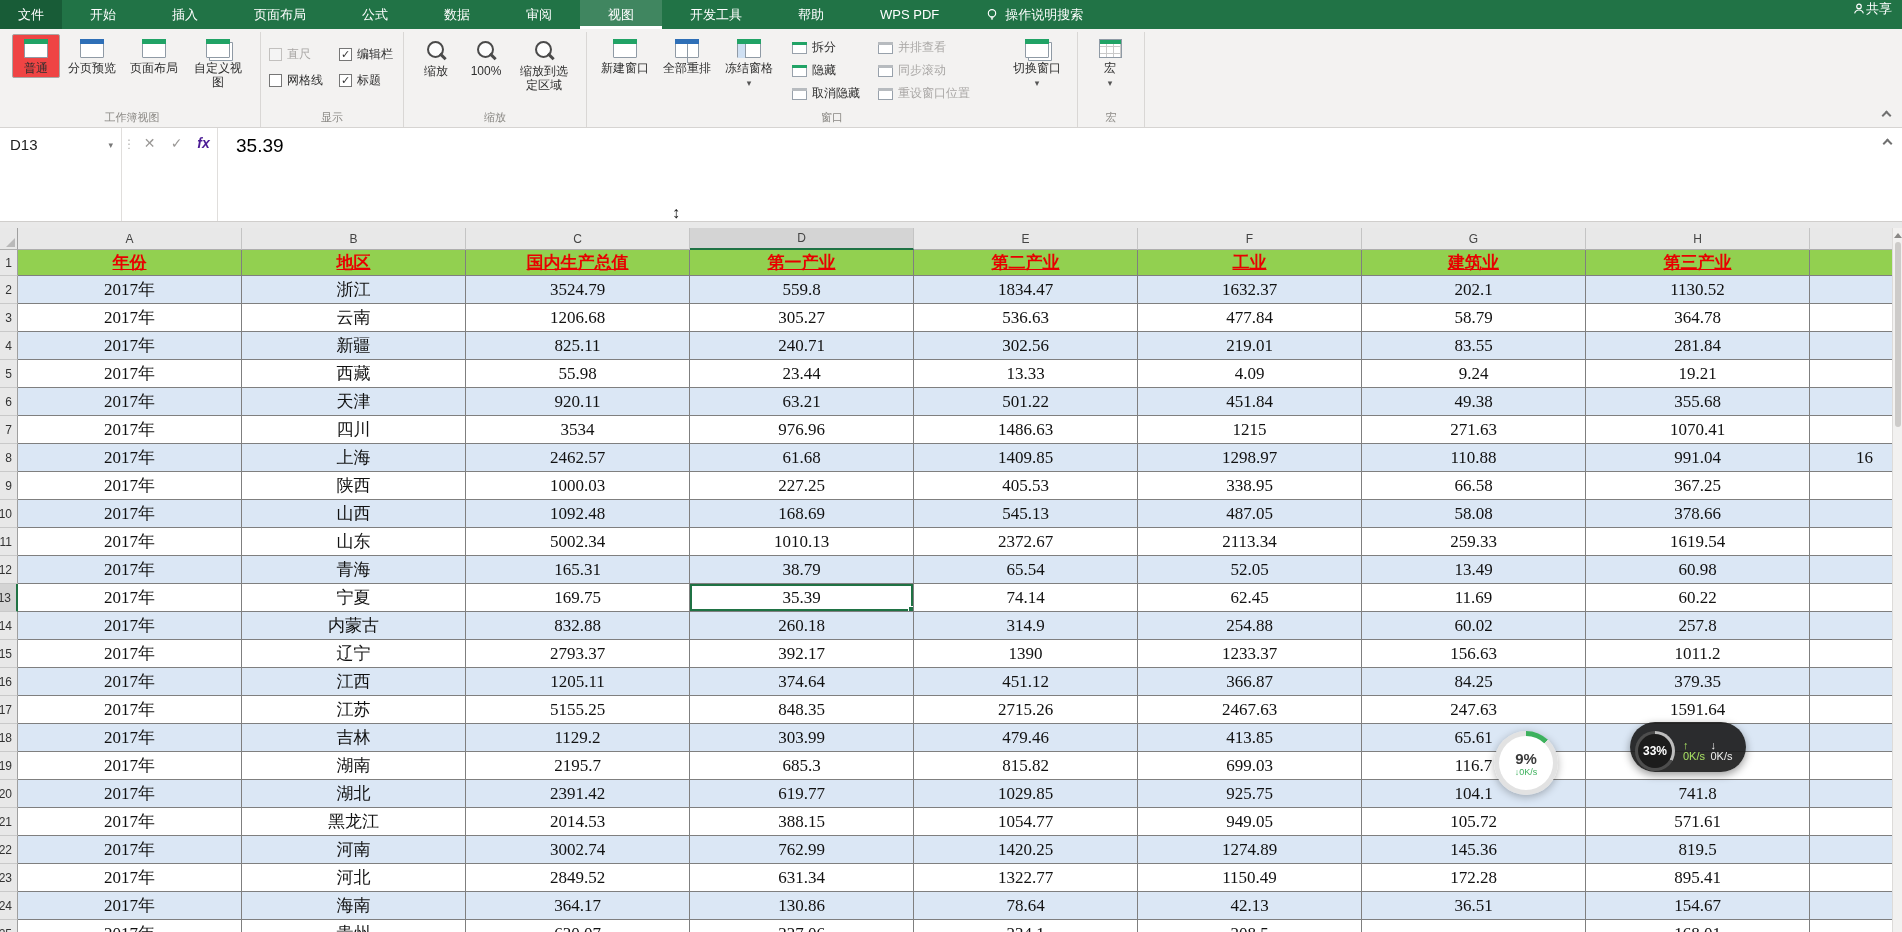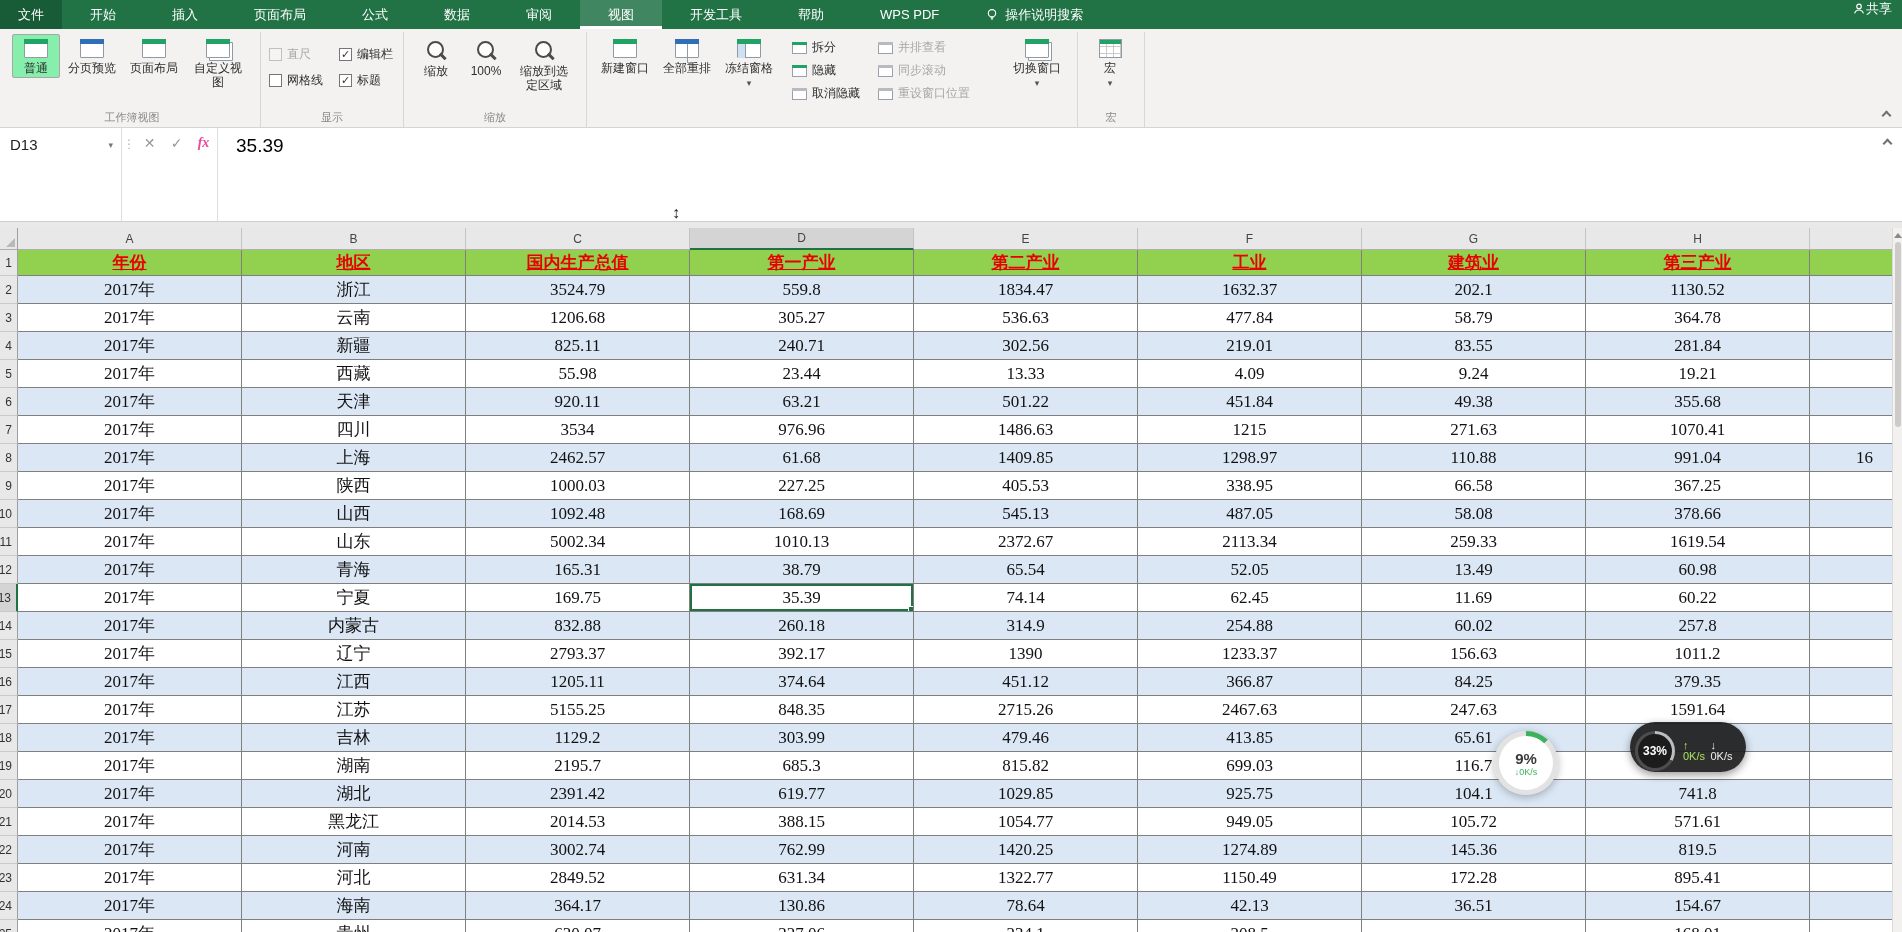--- a/index.html
+++ b/index.html
@@ -11,21 +11,21 @@
   .mtab.file{background:#185c37;padding:0 18px}
   .mtab.active{background:rgba(255,255,255,.14);box-shadow:inset 0 -3px 0 #fff}
   #search-box{display:flex;align-items:center;gap:6px;margin-left:18px;font-size:13px;color:#fff}
   #share{position:absolute;right:10px;top:0;height:18px;display:flex;align-items:center;font-size:13px}
   
   #ribbon{position:absolute;left:0;top:29px;width:1902px;height:99px;background:#f3f2f1;border-bottom:1px solid #d6d4d2;display:flex;align-items:stretch;padding:3px 6px 0 4px}
   .rgroup{position:relative;border-right:1px solid #d9d7d5;padding:2px 10px 17px 8px;display:flex;align-items:flex-start}
   .rrow{display:flex;align-items:flex-start;gap:2px}
   .glabel{position:absolute;left:0;right:0;bottom:2px;text-align:center;font-size:11px;color:#8a8884;white-space:nowrap}
   .bigbtn{display:flex;flex-direction:column;align-items:center;gap:3px;padding:4px 5px 2px;min-width:48px;max-width:64px;font-size:12px;color:#2e2e2e;text-align:center;line-height:1.2;border:1px solid transparent;border-radius:2px}
-  .bigbtn.selected{background:#86efac;border-color:#a9a7a5}
+  .bigbtn.selected{background:#ef4444;border-color:#a9a7a5}
   .blabel{display:block}
   .caret{font-size:9px;color:#555}
   .smallcol{display:flex;flex-direction:column;gap:2px;padding-top:3px;margin-left:6px}
   .smallbtn{display:flex;align-items:center;gap:5px;font-size:12px;color:#2e2e2e;height:21px;padding:0 5px;white-space:nowrap}
   .smallbtn.disabled{color:#a9a7a5}
   .checkcol{display:grid;grid-template-rows:24px 24px;grid-auto-flow:column;column-gap:16px;row-gap:2px;padding-top:8px}
   .cbrow{display:flex;align-items:center;gap:5px;font-size:12px;color:#2e2e2e;white-space:nowrap}
   .cbrow.disabled{color:#a9a7a5}
   .cb{width:13px;height:13px;border:1px solid #767676;background:#fff;display:inline-flex;align-items:center;justify-content:center;font-size:11px;color:#333;line-height:1}
   .cbrow.disabled .cb{border-color:#c2c0be;background:#f4f4f4}
@@ -45,21 +45,21 @@
   .mag::after{content:"";position:absolute;width:8px;height:2.5px;background:#4a4a4a;transform:rotate(45deg);left:14px;top:16px}
   .macro{width:23px;height:19px;border:1px solid #8f9aa5;background:linear-gradient(#21a366 0 4px,rgba(0,0,0,0) 4px),repeating-linear-gradient(to right,rgba(0,0,0,0) 0 6px,#c9c9c9 6px 7px),repeating-linear-gradient(to bottom,rgba(0,0,0,0) 0 6px,#c9c9c9 6px 7px),#fff}
   .chev{display:inline-block;width:7px;height:7px;border-left:2px solid #707070;border-top:2px solid #707070;transform:rotate(45deg)}
   #ribbon-collapse{position:absolute;right:12px;bottom:8px}
   
   #fbar{position:absolute;left:0;top:128px;width:1902px;height:94px;background:#fff;border-bottom:1px solid #d0cecc;display:flex;align-items:stretch}
   #namebox{width:122px;flex:none;border-right:1px solid #e0dedc;display:flex;align-items:flex-start;justify-content:space-between;padding:8px 8px 0 10px;font-size:15px;color:#222}
   .nb-caret{font-size:9px;color:#777;margin-top:4px}
   #fb-dots{width:14px;flex:none;color:#b5b3b1;font-size:12px;padding-top:9px;text-align:center}
   .fb-btn{width:27px;height:30px;flex:none;display:flex;align-items:center;justify-content:center;font-size:14px;color:#9a9896}
-  .fb-btn.fx{font-family:Liberation Serif, serif;font-style:italic;color:#ec4899;font-weight:bold}
+  .fb-btn.fx{font-family:Liberation Sans, sans-serif;font-style:italic;color:#4c1d95;font-weight:bold}
   #fb-divider{width:1px;background:#e0dedc;flex:none}
   #fb-content{flex:1;padding:7px 0 0 18px;font-size:19px;color:#000}
   #fb-collapse{width:30px;flex:none;display:flex;align-items:flex-start;justify-content:center;padding-top:12px}
   #cursor-artifact{position:absolute;left:672px;top:204px;font-size:16px;color:#222;text-shadow:0 0 2px #fff,0 0 2px #fff;z-index:40}
   
   #sheet{position:absolute;left:0;top:228px;right:10px;bottom:0;background:#fff;overflow:hidden}
   #colheaders{display:flex;height:22px}
   .corner{width:18px;flex:none;background:#e8e8e8;border-right:1px solid #9f9f9f;border-bottom:1px solid #aeaeae;position:relative}
   .corner::after{content:"";position:absolute;right:2px;bottom:2px;border-left:9px solid transparent;border-bottom:9px solid #b9b9b9}
   .ch{width:224px;flex:none;background:#e8e8e8;border-right:1px solid #c4c4c4;border-bottom:1px solid #aeaeae;display:flex;align-items:center;justify-content:center;font-size:12px;color:#444}
@@ -231,20 +231,21 @@
         <div class="smallbtn disabled">
           <span class="ic mini gray"></span>
           <span>重设窗口位置</span>
         </div>
       </div>
       <div class="bigbtn" style="margin-left:30px">
         <span class="ic win stack"></span>
         <span class="blabel"><span>切换窗口</span><br><span class="caret">▾</span></span>
       </div>
     </div>
+    <div class="glabel">窗口</div>
   </div>
 
   <div class="rgroup">
     <div class="rrow">
       <div class="bigbtn">
         <span class="ic macro"></span>
         <span class="blabel"><span>宏</span><br><span class="caret">▾</span></span>
       </div>
     </div>
     <div class="glabel">宏</div>

